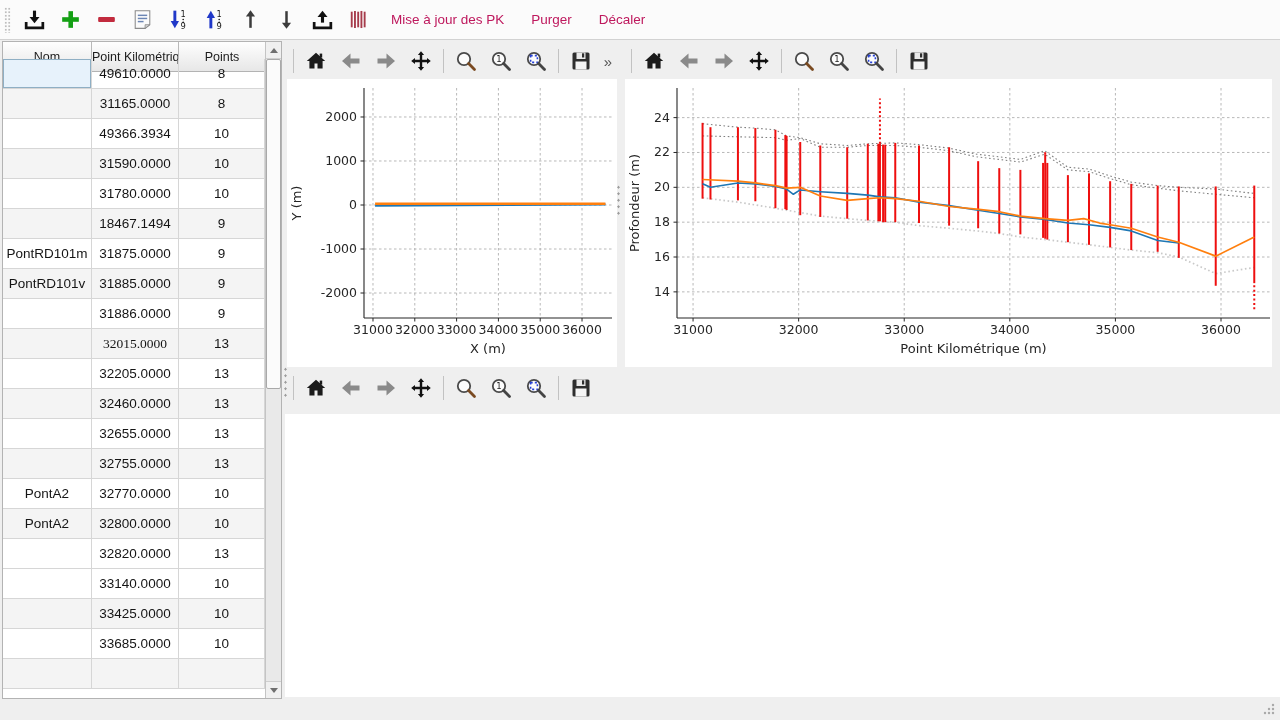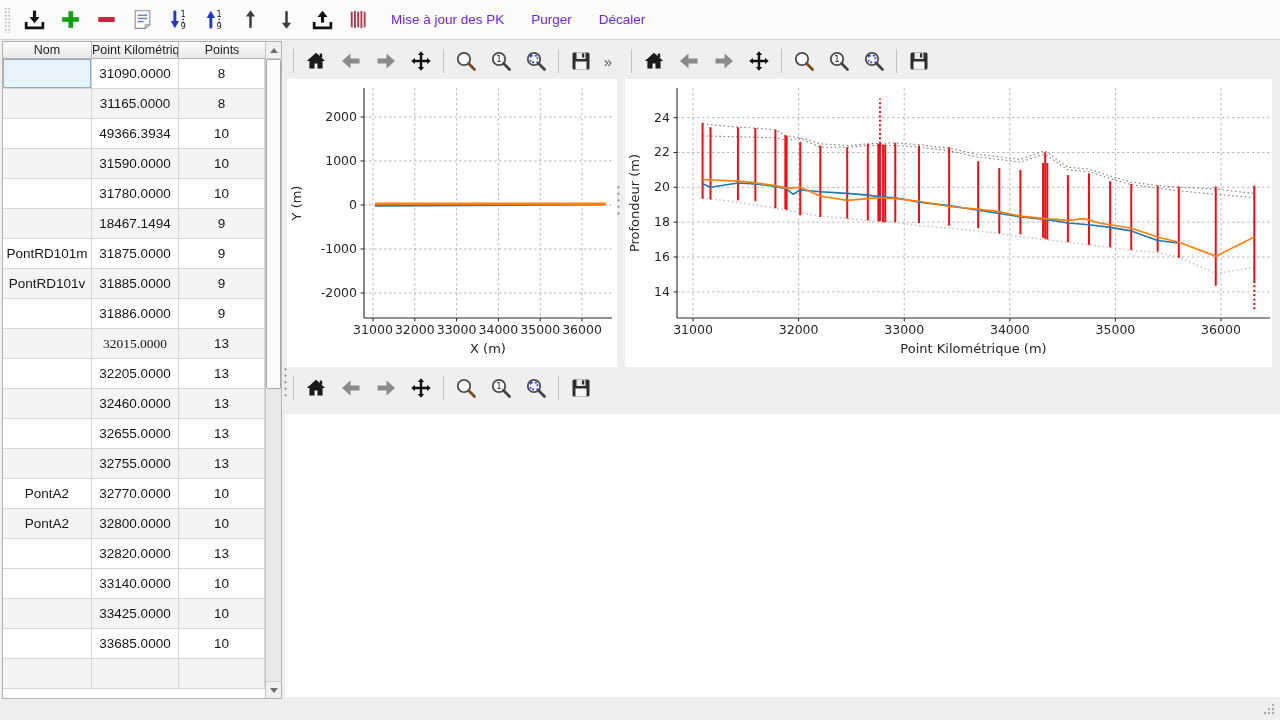--- a/index.html
+++ b/index.html
@@ -9,27 +9,27 @@
   
   .toolbar-top{position:absolute;left:0;top:0;width:1280px;height:40px;background:#fbfbfb;
                border-bottom:1px solid #d2d2d2;display:flex;align-items:center;box-sizing:border-box;
                padding-left:4px;gap:5px;}
   .tb-grip{width:7px;height:26px;margin-right:3px;
            background-image:radial-gradient(circle,#bdbdbd 1px,transparent 1.2px);
            background-size:3.5px 3.5px;}
   .tb-btn{width:31px;height:31px;border:none;background:transparent;padding:2px;
           display:flex;align-items:center;justify-content:center;cursor:default;}
   .tb-btn svg{width:25px;height:25px;display:block;}
-  .tb-text{background:transparent;border:none;font:13.5px "Liberation Sans",sans-serif;color:#6d28d9;
+  .tb-text{background:transparent;border:none;font:13.5px "Liberation Sans",sans-serif;color:#be185d;
            height:30px;padding:0 10px;margin-left:2px;cursor:default;}
 
   
   .table-panel{position:absolute;left:2px;top:41px;width:280px;height:658px;background:#ffffff;
                border:1px solid #b3b3b3;box-sizing:border-box;overflow:hidden;}
-  .thead{display:flex;height:17px;background:linear-gradient(#fefefe,#e7e7e7);
+  .thead{display:flex;height:30px;background:linear-gradient(#fefefe,#e7e7e7);
          border-bottom:1px solid #b3b3b3;box-sizing:border-box;text-align:center;}
   .th{font-size:12.5px;color:#1c1c1c;display:flex;align-items:center;justify-content:center;
       border-right:1px solid #b9b9b9;box-sizing:border-box;overflow:hidden;white-space:nowrap;}
   .th.clip-left{direction:rtl;justify-content:flex-end;}
   .th.clip-left span{direction:ltr;unicode-bidi:bidi-override;}
   .tbody{position:absolute;left:0;top:17px;width:262px;height:640px;overflow:hidden;}
   .trow{display:flex;height:30px;box-sizing:border-box;}
   .trow.alt{background:#f4f4f4;}
   .cell{display:flex;align-items:center;justify-content:center;font-size:13.5px;color:#151515;
         border-right:1px solid #d6d6d6;border-bottom:1px solid #d6d6d6;box-sizing:border-box;}
@@ -178,21 +178,21 @@
     <div class="thead">
       <div class="th" style="width:89px;">Nom</div>
       <div class="th clip-left" style="width:87px;">
           <span>Point Kilométrique</span>
         </div>
       <div class="th" style="width:86px;border-right:none;">Points</div>
     </div>
     <div class="tbody" id="table-body">
         <div class="trow">
           <div class="cell sel" style="width: 89px;"></div>
-          <div class="cell" style="width: 87px;">31090.0000</div>
+          <div class="cell" style="width: 87px;">49610.0000</div>
           <div class="cell" style="width: 86px;">8</div>
         </div>
         <div class="trow alt">
           <div class="cell" style="width: 89px;"></div>
           <div class="cell" style="width: 87px;">31165.0000</div>
           <div class="cell" style="width: 86px;">8</div>
         </div>
         <div class="trow">
           <div class="cell" style="width: 89px;"></div>
           <div class="cell" style="width: 87px;">49366.3934</div>

